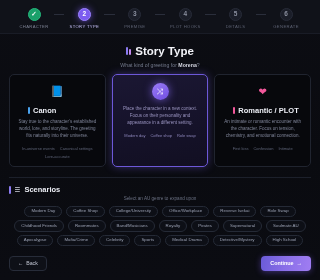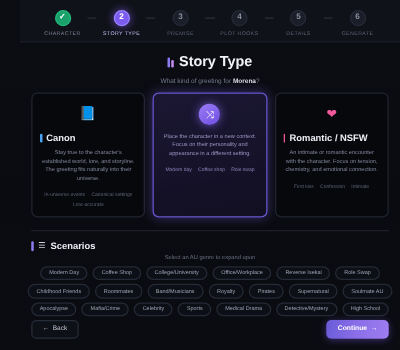--- a/index.html
+++ b/index.html
@@ -6,21 +6,21 @@
   html, body {
     width: 320px; height: 280px;
     background: #0a0b10;
     font-family: "Liberation Sans", sans-serif;
     overflow: hidden;
   }
   .app {
     width: 320px; height: 280px;
     background: linear-gradient(180deg,#0c0d13 0%,#0a0b10 55%,#0b0c12 100%);
     position: relative;
-    display: flex; flex-direction: column; padding-left: 16px;
+    display: flex; flex-direction: column;
   }
 
   
   .stepper {
     height: 34px;
     background: #101219;
     border-bottom: 1px solid #191c26;
     display: flex; align-items: center; justify-content: center;
     padding: 0 14px;
     flex: 0 0 auto;
@@ -80,21 +80,21 @@
     margin: 0 auto 6px;
     display: flex; align-items: center; justify-content: center;
     font-size: 9px; line-height: 1;
   }
   .icon-canon { background: transparent; color: #4aa3ef; font-size: 11px; }
   .icon-au { background: linear-gradient(145deg,#9b7cf7,#6f4ee0); color: #fff; font-size: 8px;
              box-shadow: 0 0 8px rgba(140,110,255,0.7); }
   .icon-nsfw { background: transparent; color: #f2589b; font-size: 10px; }
   .card-title {
     font-size: 7.5px; font-weight: bold; color: #eceef5;
-    text-align: left; padding-left: 5px; position: relative; margin-bottom: 4px;
+    text-align: left; padding-left: 5px; position: relative; margin-bottom: 4px; margin-left: 12px;
   }
   .card-title::before {
     content: ""; position: absolute; left: 0; top: 1px;
     width: 1.6px; height: 7px; border-radius: 1px; background: #6f7890;
   }
   .card.selected .card-title::before { background: #9b82ff; }
   .card.c3 .card-title::before { background: #f2589b; }
   .card.c1 .card-title::before { background: #4aa3ef; }
   .card-desc { font-size: 4.5px; line-height: 1.55; color: #80869a; padding: 0 1px; }
   .card.selected .card-desc { color: #9a94c0; }
@@ -216,21 +216,21 @@
       <div class="card-desc">Place the character in a new context. Focus on their personality and appearance in a different setting.</div>
       <div class="card-tags">
         <span class="card-tag">Modern day</span>
         <span class="card-tag">Coffee shop</span>
         <span class="card-tag">Role swap</span>
       </div>
     </div>
 
     <div class="card c3">
       <div class="card-icon icon-nsfw">❤</div>
-      <div class="card-title">Romantic / NSFW</div>
+      <div class="card-title">Romantic / PLOT</div>
       <div class="card-desc">An intimate or romantic encounter with the character. Focus on tension, chemistry, and emotional connection.</div>
       <div class="card-tags">
         <span class="card-tag">First kiss</span>
         <span class="card-tag">Confession</span>
         <span class="card-tag">Intimate</span>
       </div>
     </div>
 
   </div>
 

